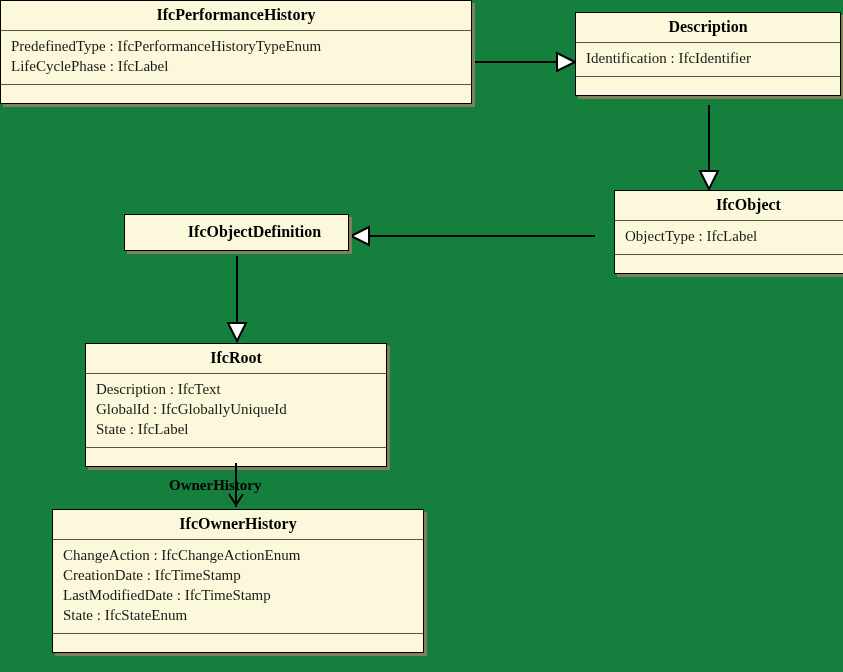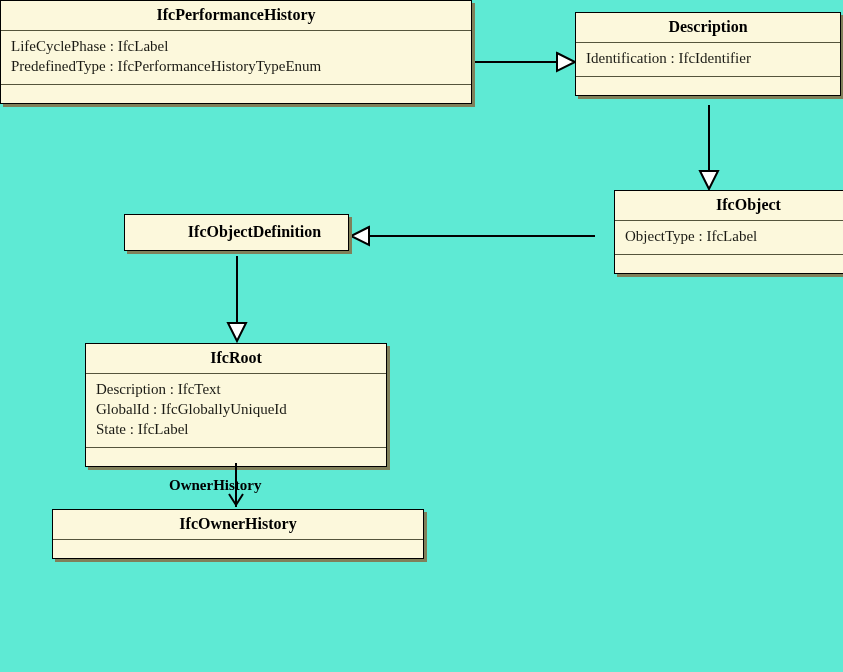--- a/index.html
+++ b/index.html
@@ -4,21 +4,21 @@
 <style>
   html, body {
     margin: 0;
     padding: 0;
     background: #ffffff;
   }
   #canvas {
     position: relative;
     width: 843px;
     height: 672px;
-    background: #5eead4;
+    background: #15803d;
     overflow: hidden;
     font-family: "Liberation Serif", "DejaVu Serif", serif;
   }
 
   
   .uml-class {
     position: absolute;
     box-sizing: border-box;
     background: #fcf8dc;
     border: 1px solid #000000;
@@ -91,22 +91,22 @@
   </svg>
 
   <div class="edge v" style="left:236px; top:256px; height:80px;"></div>
   <svg class="tri-svg" style="left:227px; top:322px; width:20px; height:22px;" viewBox="0 0 20 22">
     <polygon points="1,1 19,1 10,19" fill="#ffffff" stroke="#000000" stroke-width="2" stroke-linejoin="miter"></polygon>
   </svg>
 
   <div class="uml-class" style="left:0px; top:0px; width:472px;">
     <div class="compartment name-comp">IfcPerformanceHistory</div>
     <div class="compartment attr-comp">
+      <div class="attr-line">PredefinedType : IfcPerformanceHistoryTypeEnum</div>
       <div class="attr-line">LifeCyclePhase : IfcLabel</div>
-      <div class="attr-line">PredefinedType : IfcPerformanceHistoryTypeEnum</div>
     </div>
     <div class="compartment oper-comp"></div>
   </div>
 
   <div class="uml-class" style="left:575px; top:12px; width:266px;">
     <div class="compartment name-comp">Description</div>
     <div class="compartment attr-comp">
       <div class="attr-line">Identification : IfcIdentifier</div>
     </div>
     <div class="compartment oper-comp"></div>
@@ -129,20 +129,26 @@
     <div class="compartment attr-comp">
       <div class="attr-line">Description : IfcText</div>
       <div class="attr-line">GlobalId : IfcGloballyUniqueId</div>
       <div class="attr-line">State : IfcLabel</div>
     </div>
     <div class="compartment oper-comp"></div>
   </div>
 
   <div class="uml-class" style="left:52px; top:509px; width:372px;">
     <div class="compartment name-comp">IfcOwnerHistory</div>
+    <div class="compartment attr-comp">
+      <div class="attr-line">ChangeAction : IfcChangeActionEnum</div>
+      <div class="attr-line">CreationDate : IfcTimeStamp</div>
+      <div class="attr-line">LastModifiedDate : IfcTimeStamp</div>
+      <div class="attr-line">State : IfcStateEnum</div>
+    </div>
     <div class="compartment oper-comp"></div>
   </div>
 
   <div class="edge v" style="left:235px; top:463px; height:44px;"></div>
   <svg class="tri-svg" style="left:226px; top:488px; width:20px; height:20px;" viewBox="0 0 20 20">
     <polyline points="3,6 10,17 17,6" fill="none" stroke="#000000" stroke-width="2" stroke-linecap="butt" stroke-linejoin="miter"></polyline>
   </svg>
   <div class="edge-label" style="left:169px; top:478px;">OwnerHistory</div>
 
 </div>

